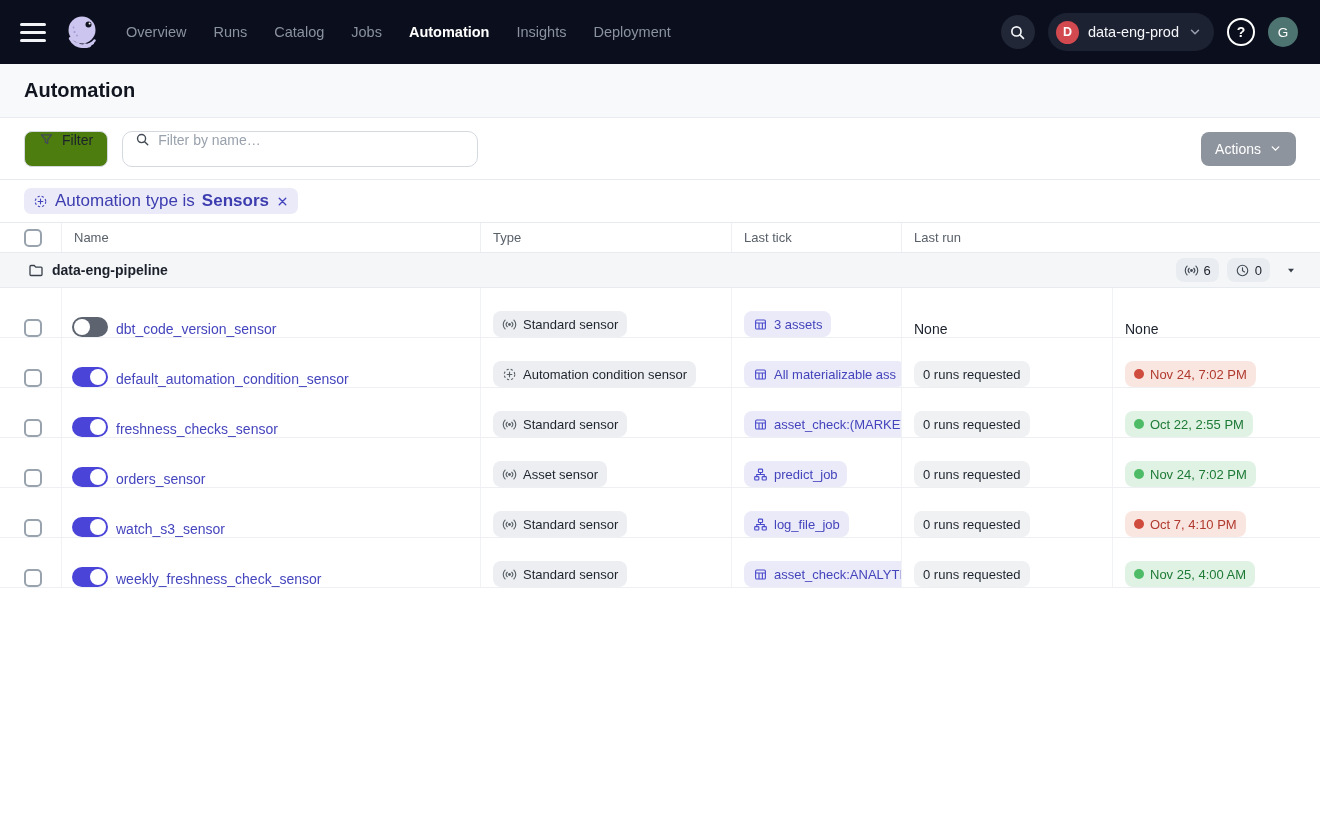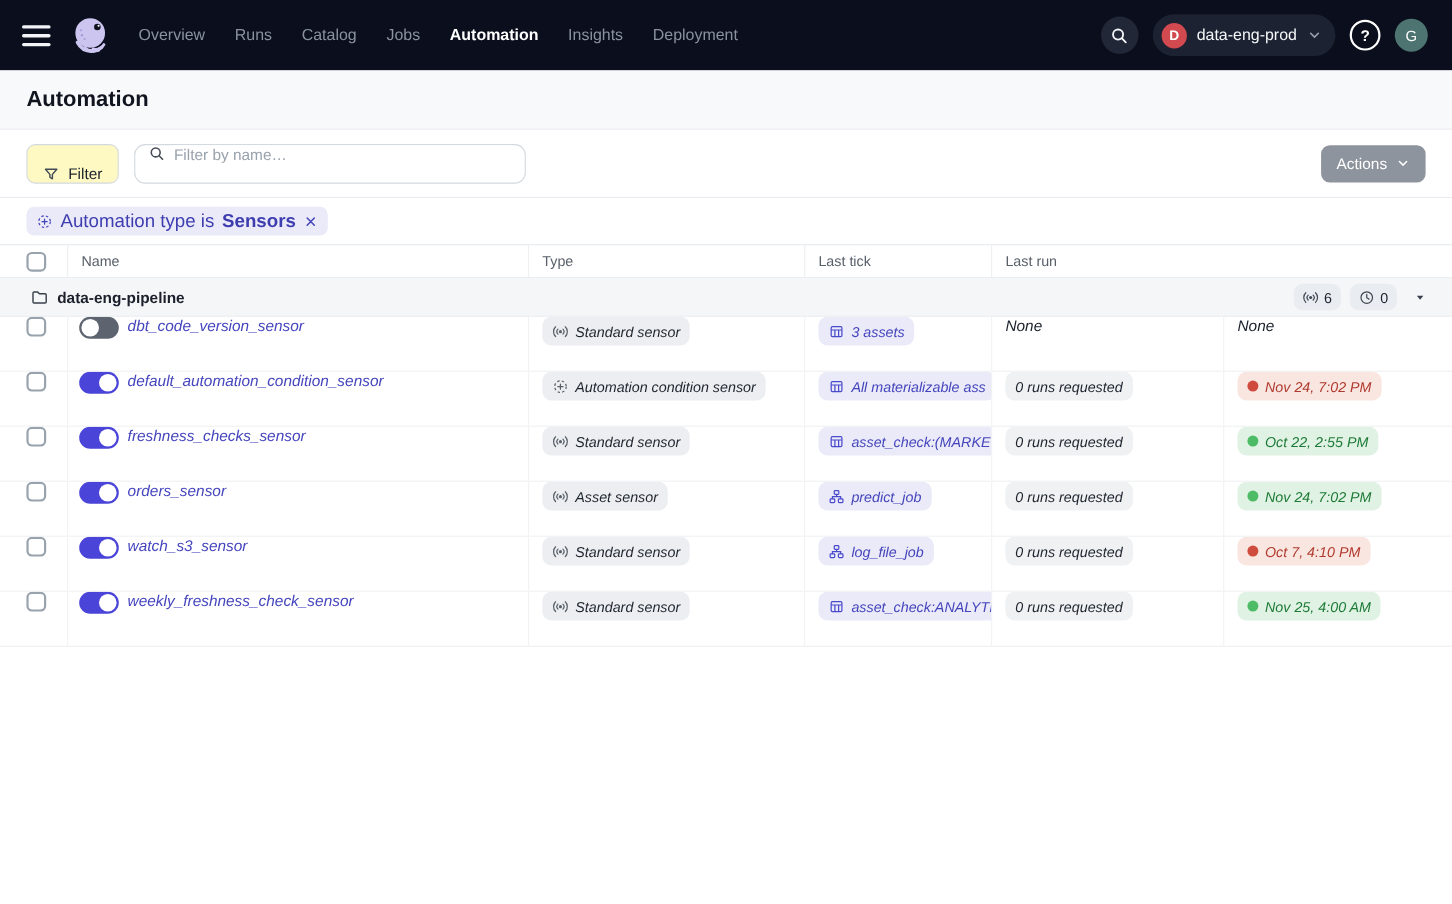--- a/index.html
+++ b/index.html
@@ -23,21 +23,21 @@
   .ws-badge { width:23px; height:23px; border-radius:50%; background:#D2494F; color:#fff; font-size:12.5px; font-weight:700; display:flex; align-items:center; justify-content:center; }
   .ws-name { color:#F4F6F9; font-size:14.5px; }
   .workspace .icon { color:#9AA2B0; }
   .help-btn { width:28px; height:28px; border-radius:50%; border:2px solid #fff; color:#fff; font-size:14px; font-weight:700; display:flex; align-items:center; justify-content:center; cursor:pointer; }
   .avatar { width:30px; height:30px; border-radius:50%; background:#4E7471; color:#fff; font-size:13.5px; display:flex; align-items:center; justify-content:center; cursor:pointer; }
 
   
   .titlebar { height:54px; background:#F8F9FA; border-bottom:1px solid #E7EAEE; display:flex; align-items:center; padding:0 24px; }
   .page-title { font-size:20px; font-weight:700; color:#11151F; }
   .toolbar { height:62px; background:#fff; border-bottom:1px solid #E7EAEE; display:flex; align-items:center; gap:14px; padding:0 24px; }
-  .filter-btn { height:36px; background:#fef9c3; border:1px solid #D4D9DF; border-radius:8px; display:flex; align-items:flex-end; gap:8px; padding:0 14px; font-size:14px; color:#1C222C; cursor:pointer; }
+  .filter-btn { height:36px; background:#4d7c0f; border:1px solid #D4D9DF; border-radius:8px; display:flex; align-items:flex-start; gap:8px; padding:0 14px; font-size:14px; color:#1C222C; cursor:pointer; }
   .filter-btn .icon, .search-input .icon { color:#434B55; }
   .search-input { width:356px; height:36px; border:1px solid #D4D9DF; border-radius:10px; display:flex; align-items:flex-start; gap:8px; padding:0 12px; background:#fff; }
   .search-input input { border:none; outline:none; width:100%; font-size:14px; color:#1C222C; font-family:"Liberation Sans", sans-serif; }
   .search-input input::placeholder { color:#99A2AD; }
   .actions-btn { margin-left:auto; height:34px; background:#8E949D; color:#fff; border:none; border-radius:8px; display:flex; align-items:center; gap:8px; padding:0 14px; font-size:14px; cursor:pointer; font-family:"Liberation Sans", sans-serif; }
 
   
   .chip-row { height:42px; background:#fff; display:flex; align-items:center; padding:0 24px; }
   .chip { height:26px; background:#EAEAF9; border-radius:7px; display:flex; align-items:center; gap:7px; padding:0 9px; font-size:17px; color:#3D3DB0; }
   .chip .val { font-weight:700; }
@@ -53,21 +53,21 @@
 
   .group-row { height:35px; background:#F5F6F8; border-bottom:1px solid #E7EAEE; display:flex; align-items:center; padding:0 22px 0 28px; }
   .group-row .icon { color:#39404B; }
   .group-name { font-size:14px; font-weight:700; color:#1B202B; margin-left:8px; }
   .group-right { margin-left:auto; display:flex; align-items:center; gap:8px; }
   .count-badge { height:24px; background:#E9ECF0; border-radius:8px; display:flex; align-items:center; gap:5px; padding:0 8px; font-size:13px; color:#1B202B; }
   .count-badge .icon { color:#424A55; }
   .caret-btn { background:none; border:none; color:#2A3039; cursor:pointer; margin-left:6px; display:flex; }
 
   .row { height:50px; border-bottom:1px solid #EDEFF2; align-items:stretch; background:#fff; }
-  .cell { display:flex; align-items:flex-start; border-right:1px solid #F0F2F5; overflow:hidden;font-style:italic; }
+  .cell { display:flex; align-items:flex-end; border-right:1px solid #F0F2F5; overflow:hidden; }
   .cell:last-child { border-right:none; }
   .cell.c-check { padding-left:24px; }
   .toggle { width:36px; height:20px; border-radius:10px; position:relative; margin-left:10px; cursor:pointer; flex:none; }
   .toggle.on { background:#4A45D8; }
   .toggle.off { background:#5D6470; }
   .toggle .knob { position:absolute; top:2px; width:16px; height:16px; border-radius:50%; background:#fff; }
   .toggle.on .knob { left:18px; }
   .toggle.off .knob { left:2px; }
   .name-link { margin-left:8px; font-size:14px; color:#4545BE; white-space:nowrap; }
   .pill { height:26px; border-radius:8px; display:inline-flex; align-items:center; gap:6px; padding:0 9px; font-size:13px; white-space:nowrap; flex:none; margin-left:12px; }

